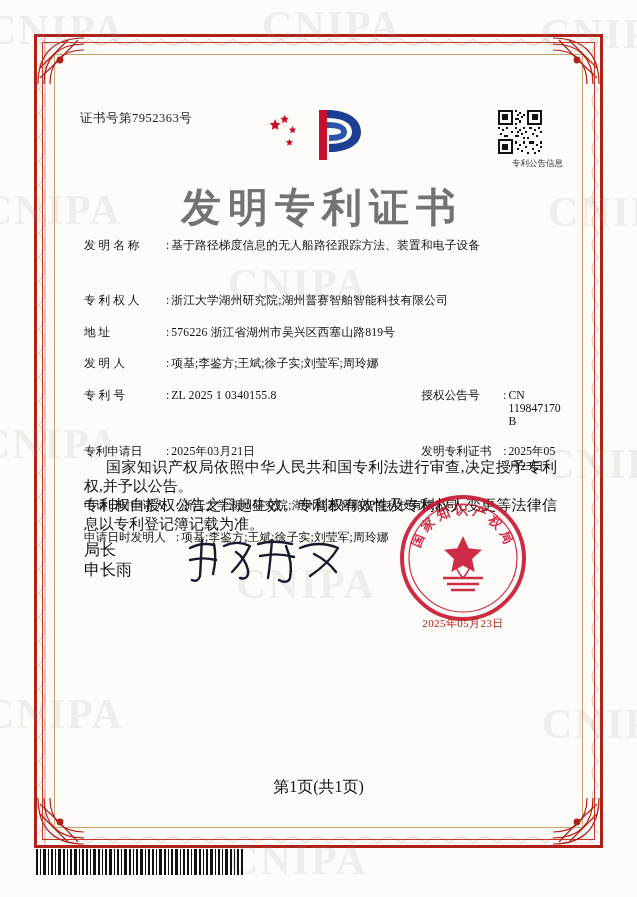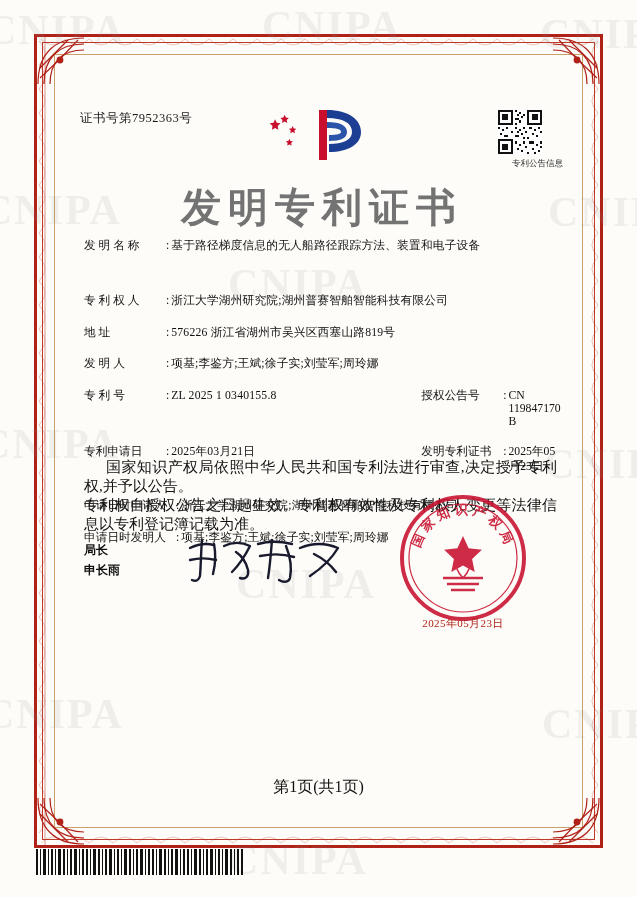--- a/index.html
+++ b/index.html
@@ -178,24 +178,23 @@
   .para p { margin: 0; }
   .para .indent { text-indent: 22px; }
 
   .sign-area {
     position: absolute;
     left: 30px; top: 486px;
     width: 300px;
   }
   .sign-label {
     font-family: "Liberation Serif", serif;
-    font-size: 12px;
+    font-size: 16px;
     line-height: 20px;
     color: #111;
-    font-weight: bold;
   }
   .handwriting {
     position: absolute;
     left: 96px; top: -6px;
     width: 170px;
     height: 52px;
   }
 
   .seal {
     position: absolute;

